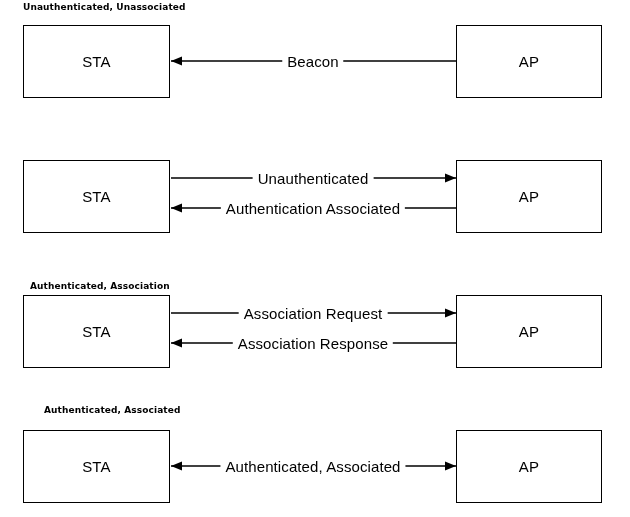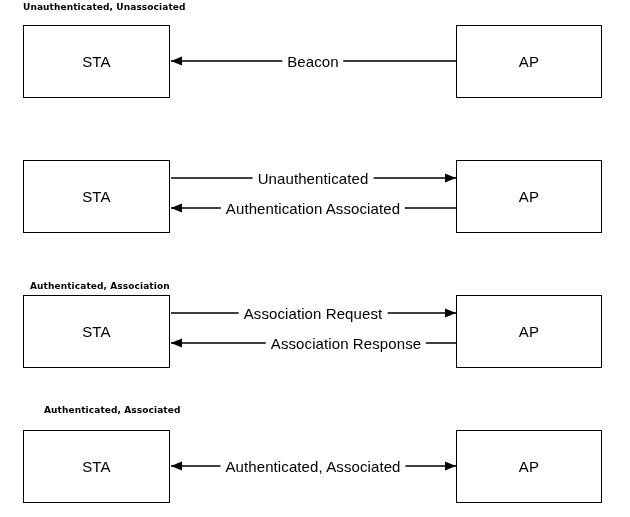--- a/index.html
+++ b/index.html
@@ -118,21 +118,21 @@
   <svg class="msg-svg" style="left:0px; top:0px; width:630px; height:390px;">
     <line x1="171" y1="313" x2="456" y2="313" stroke="#000000" stroke-width="1.4"></line>
     <polygon points="456,313 445,308.5 445,317.5" fill="#000000"></polygon>
   </svg>
   <div class="msg-label" style="left:313px; top:313px;">Association Request</div>
 
   <svg class="msg-svg" style="left:0px; top:0px; width:630px; height:390px;">
     <line x1="171" y1="343" x2="456" y2="343" stroke="#000000" stroke-width="1.4"></line>
     <polygon points="171,343 182,338.5 182,347.5" fill="#000000"></polygon>
   </svg>
-  <div class="msg-label" style="left:313px; top:343px;margin-left:33px;">Association Response</div>
+  <div class="msg-label" style="left:313px; top:343px;">Association Response</div>
 
   <div class="state-label" style="left:44px; top:405px;">Authenticated, Associated</div>
 
   <div class="node-box" style="left:23px; top:430px; width:147px; height:73px;">
     <span class="node-label">STA</span>
   </div>
 
   <div class="node-box" style="left:456px; top:430px; width:146px; height:73px;">
     <span class="node-label">AP</span>
   </div>

